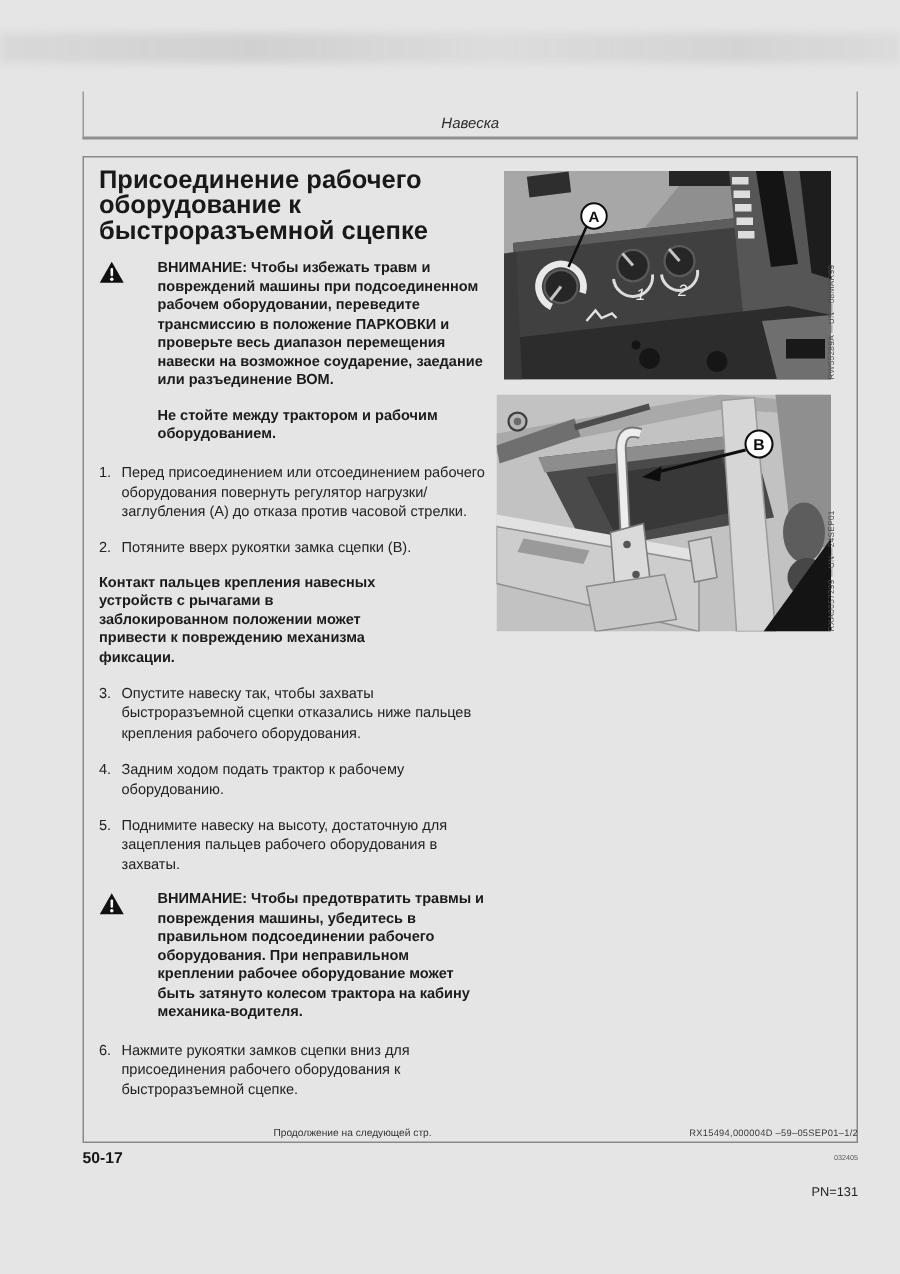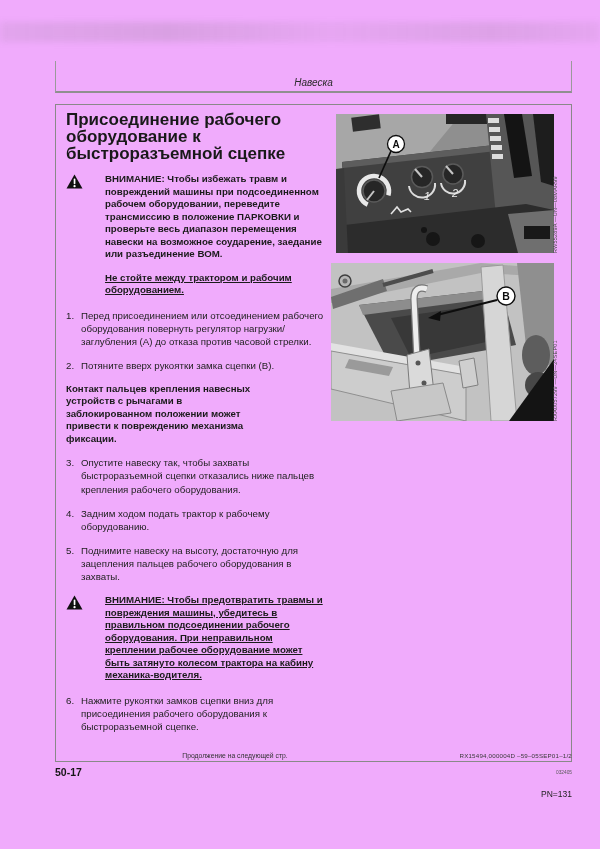--- a/index.html
+++ b/index.html
@@ -1,18 +1,18 @@
 <!DOCTYPE html>
 <html><head>
 <meta charset="utf-8">
 <style>
   html,body{margin:0;padding:0;background:#ffffff;}
   .page{
     position:relative;width:600px;height:849px;margin:0 auto;
-    background:#f0abfc;overflow:hidden;
+    background:#e5e5e5;overflow:hidden;
     font-family:"Liberation Sans",sans-serif;color:#1e1e1e;
   }
   .smudge{
     position:absolute;left:0;top:22px;width:100%;height:20px;
     background:linear-gradient(90deg,rgba(110,110,110,.10),rgba(110,110,110,.17) 28%,rgba(110,110,110,.07) 55%,rgba(110,110,110,.14) 82%,rgba(110,110,110,.08));
     filter:blur(3px);
   }
   .header-cell{
     position:absolute;left:55px;top:61px;width:517px;height:32px;box-sizing:border-box;
     border-left:1px solid #9a9a9a;border-right:1px solid #9a9a9a;border-bottom:2px solid #8f8f8f;
@@ -22,21 +22,21 @@
   .main-box{
     position:absolute;left:55px;top:104px;width:517px;height:658px;box-sizing:border-box;
     border:1.5px solid #898989;
   }
   .text-col{position:absolute;left:10px;top:6px;width:266px;}
   .article-title{font-size:17px;font-weight:700;line-height:17px;margin:0 0 11px 0;color:#191919;}
   .warning{display:flex;gap:22px;margin:0 0 12px 0;}
   .warning-icon{flex:0 0 17px;padding-top:1px;}
   .warning-body{width:221px;font-weight:700;font-size:9.7px;line-height:12.5px;color:#1b1b1b;}
   .warning-body p{margin:0 0 11px 0;}
-  .warning-body p:last-child{margin-bottom:0;text-decoration:underline;}
+  .warning-body p:last-child{margin-bottom:0;}
   .step{display:flex;margin:0 0 11px 0;font-size:9.7px;line-height:13.1px;color:#222;}
   .step-num{flex:0 0 15px;}
   .step-text{width:249px;}
   .important{display:flex;margin:0 0 11px 0;font-weight:700;font-size:9.7px;line-height:12.5px;color:#1b1b1b;}
   .important-label{flex:0 0 43px;}
   .important-text{width:190px;}
   .figure{position:absolute;}
   .fig-panel{left:280px;top:9px;}
   .fig-hitch{left:275px;top:158px;}
   .figure svg{display:block;}

